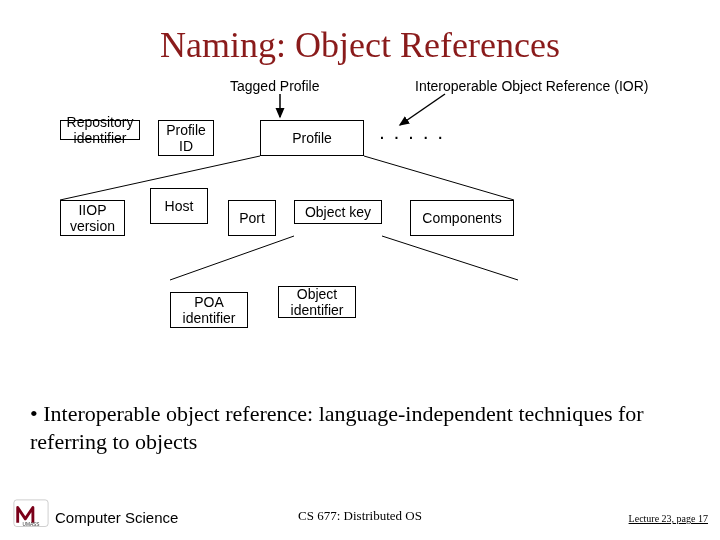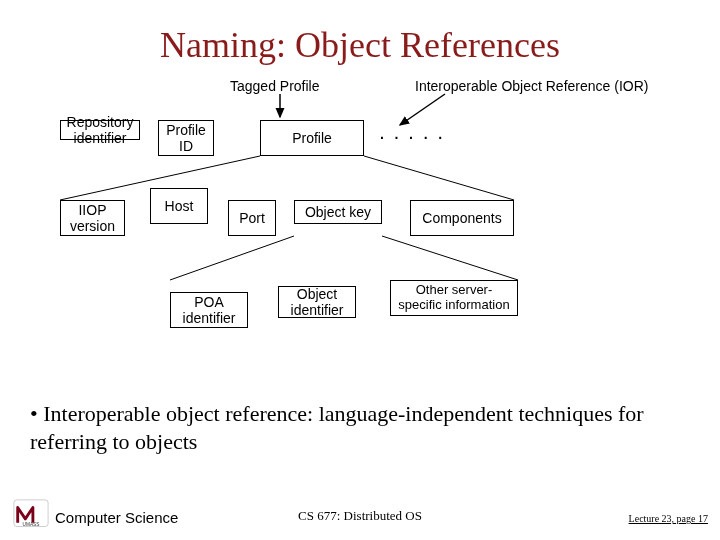--- a/index.html
+++ b/index.html
@@ -110,22 +110,20 @@
 version</div>
   <div class="box" style="left:100px; top:118px; width:58px; height:36px;">Host</div>
   <div class="box" style="left:178px; top:130px; width:48px; height:36px;">Port</div>
   <div class="box" style="left:244px; top:130px; width:88px; height:24px;">Object key</div>
   <div class="box" style="left:360px; top:130px; width:104px; height:36px;">Components</div>
 
   <div class="box" style="left:120px; top:210px; width:78px; height:36px; white-space:pre-line;margin-top:12px;">POA
 identifier</div>
   <div class="box" style="left:228px; top:216px; width:78px; height:32px; white-space:pre-line;">Object
 identifier</div>
-  <div class="box" style="left:340px; top:210px; width:128px; height:36px; white-space:pre-line; font-size:13px;">Other server-
-specific information</div>
 
   <svg width="620" height="300">
     <defs>
       <marker id="arrow" markerWidth="8" markerHeight="8" refX="6" refY="3" orient="auto">
         <path d="M0,0 L7,3 L0,6 Z" fill="#000"></path>
       </marker>
     </defs>
 
     <line x1="230" y1="24" x2="230" y2="47" stroke="#000" stroke-width="1.5" marker-end="url(#arrow)"></line>
 

